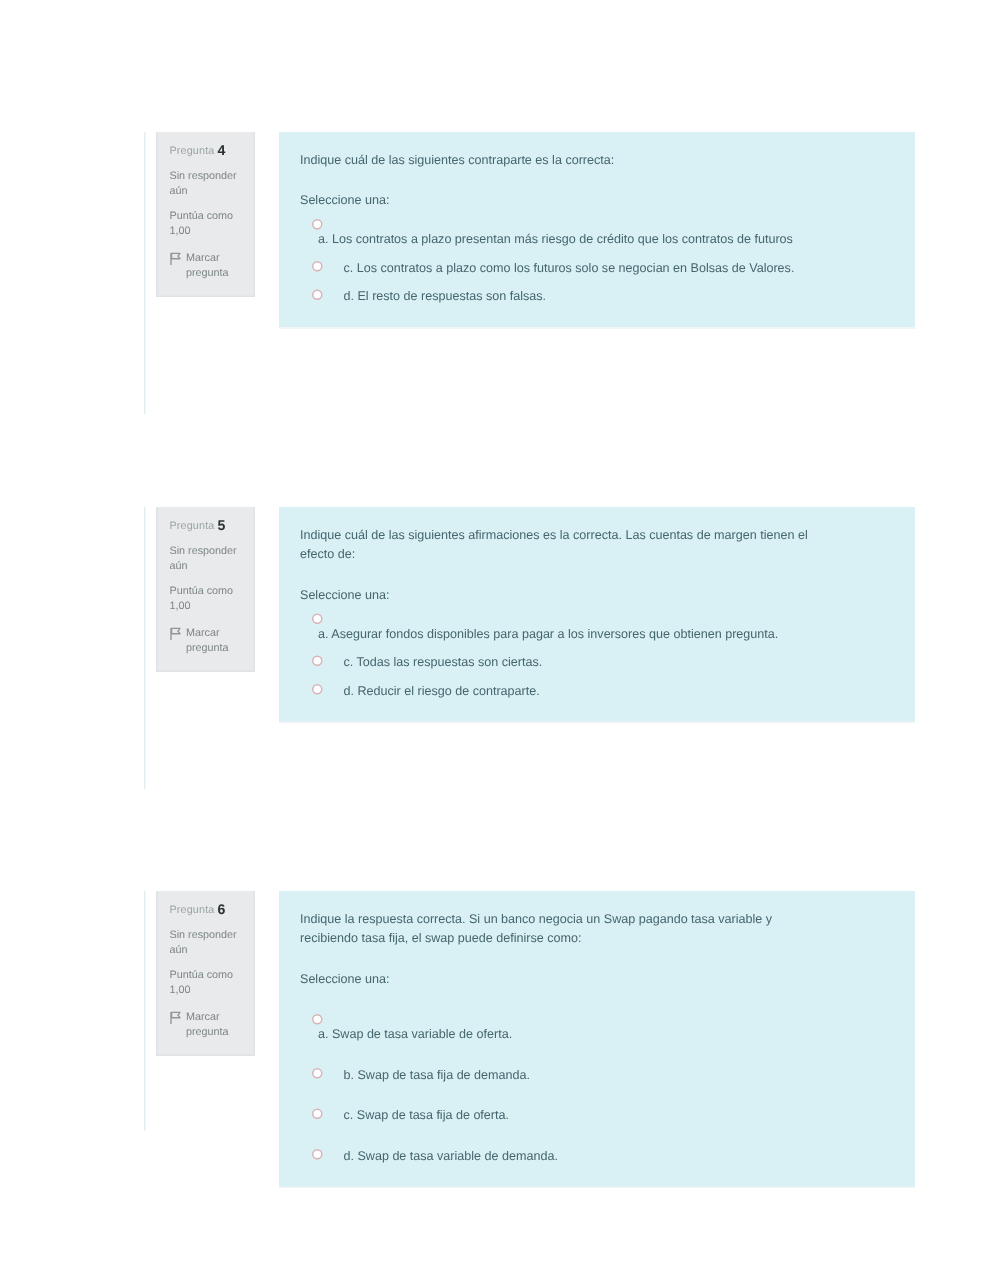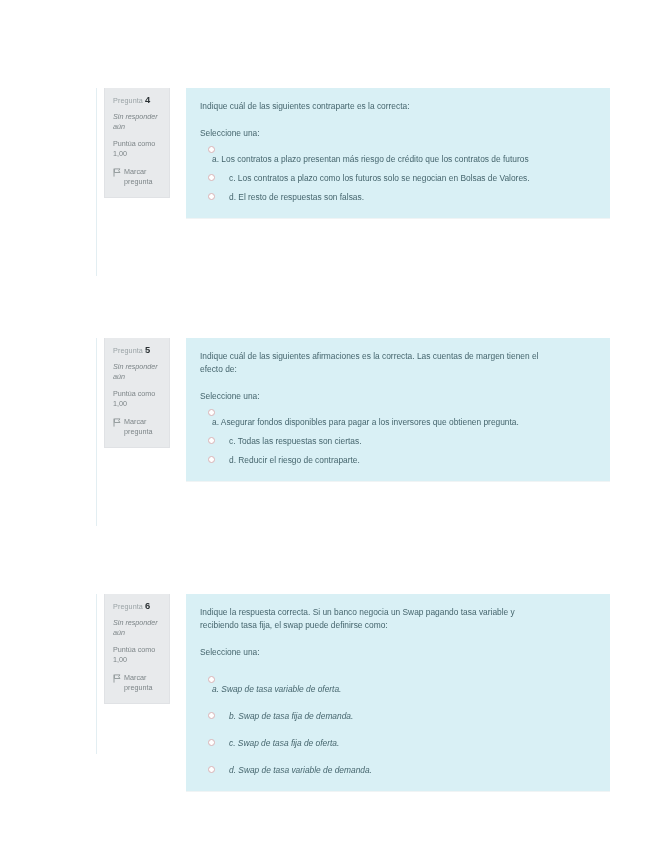--- a/index.html
+++ b/index.html
@@ -58,21 +58,20 @@
     font-size: 9.4px;
     margin-left: 2px;
     vertical-align: -0.5px;
   }
 
   .q-state {
     margin-top: 6px;
     color: #7d8588;
     font-size: 7.2px;
     line-height: 10px;
-    font-style: italic;
   }
   .q-grade {
     margin-top: 7px;
     color: #7d8588;
     font-size: 7.2px;
     line-height: 10px;
   }
 
   .q-flagrow {
     margin-top: 8px;
@@ -144,21 +143,21 @@
 
   .q-option-label {
     font-size: 8.4px;
     line-height: 13px;
     color: #46666e;
     margin-left: 14px;
     max-width: 340px;
   }
 
   
-  .compact .q-option { margin-top: 14px; font-style: italic; }
+  .compact .q-option { margin-top: 14px; }
 </style>
 </head>
 <body>
 
 <div class="page">
 
   <div class="question-block" style="top:88px; height:188px;">
     <div class="q-sidebar">
       <div class="q-num-row">
         <span>Pregunta</span><span class="q-num">4</span>

